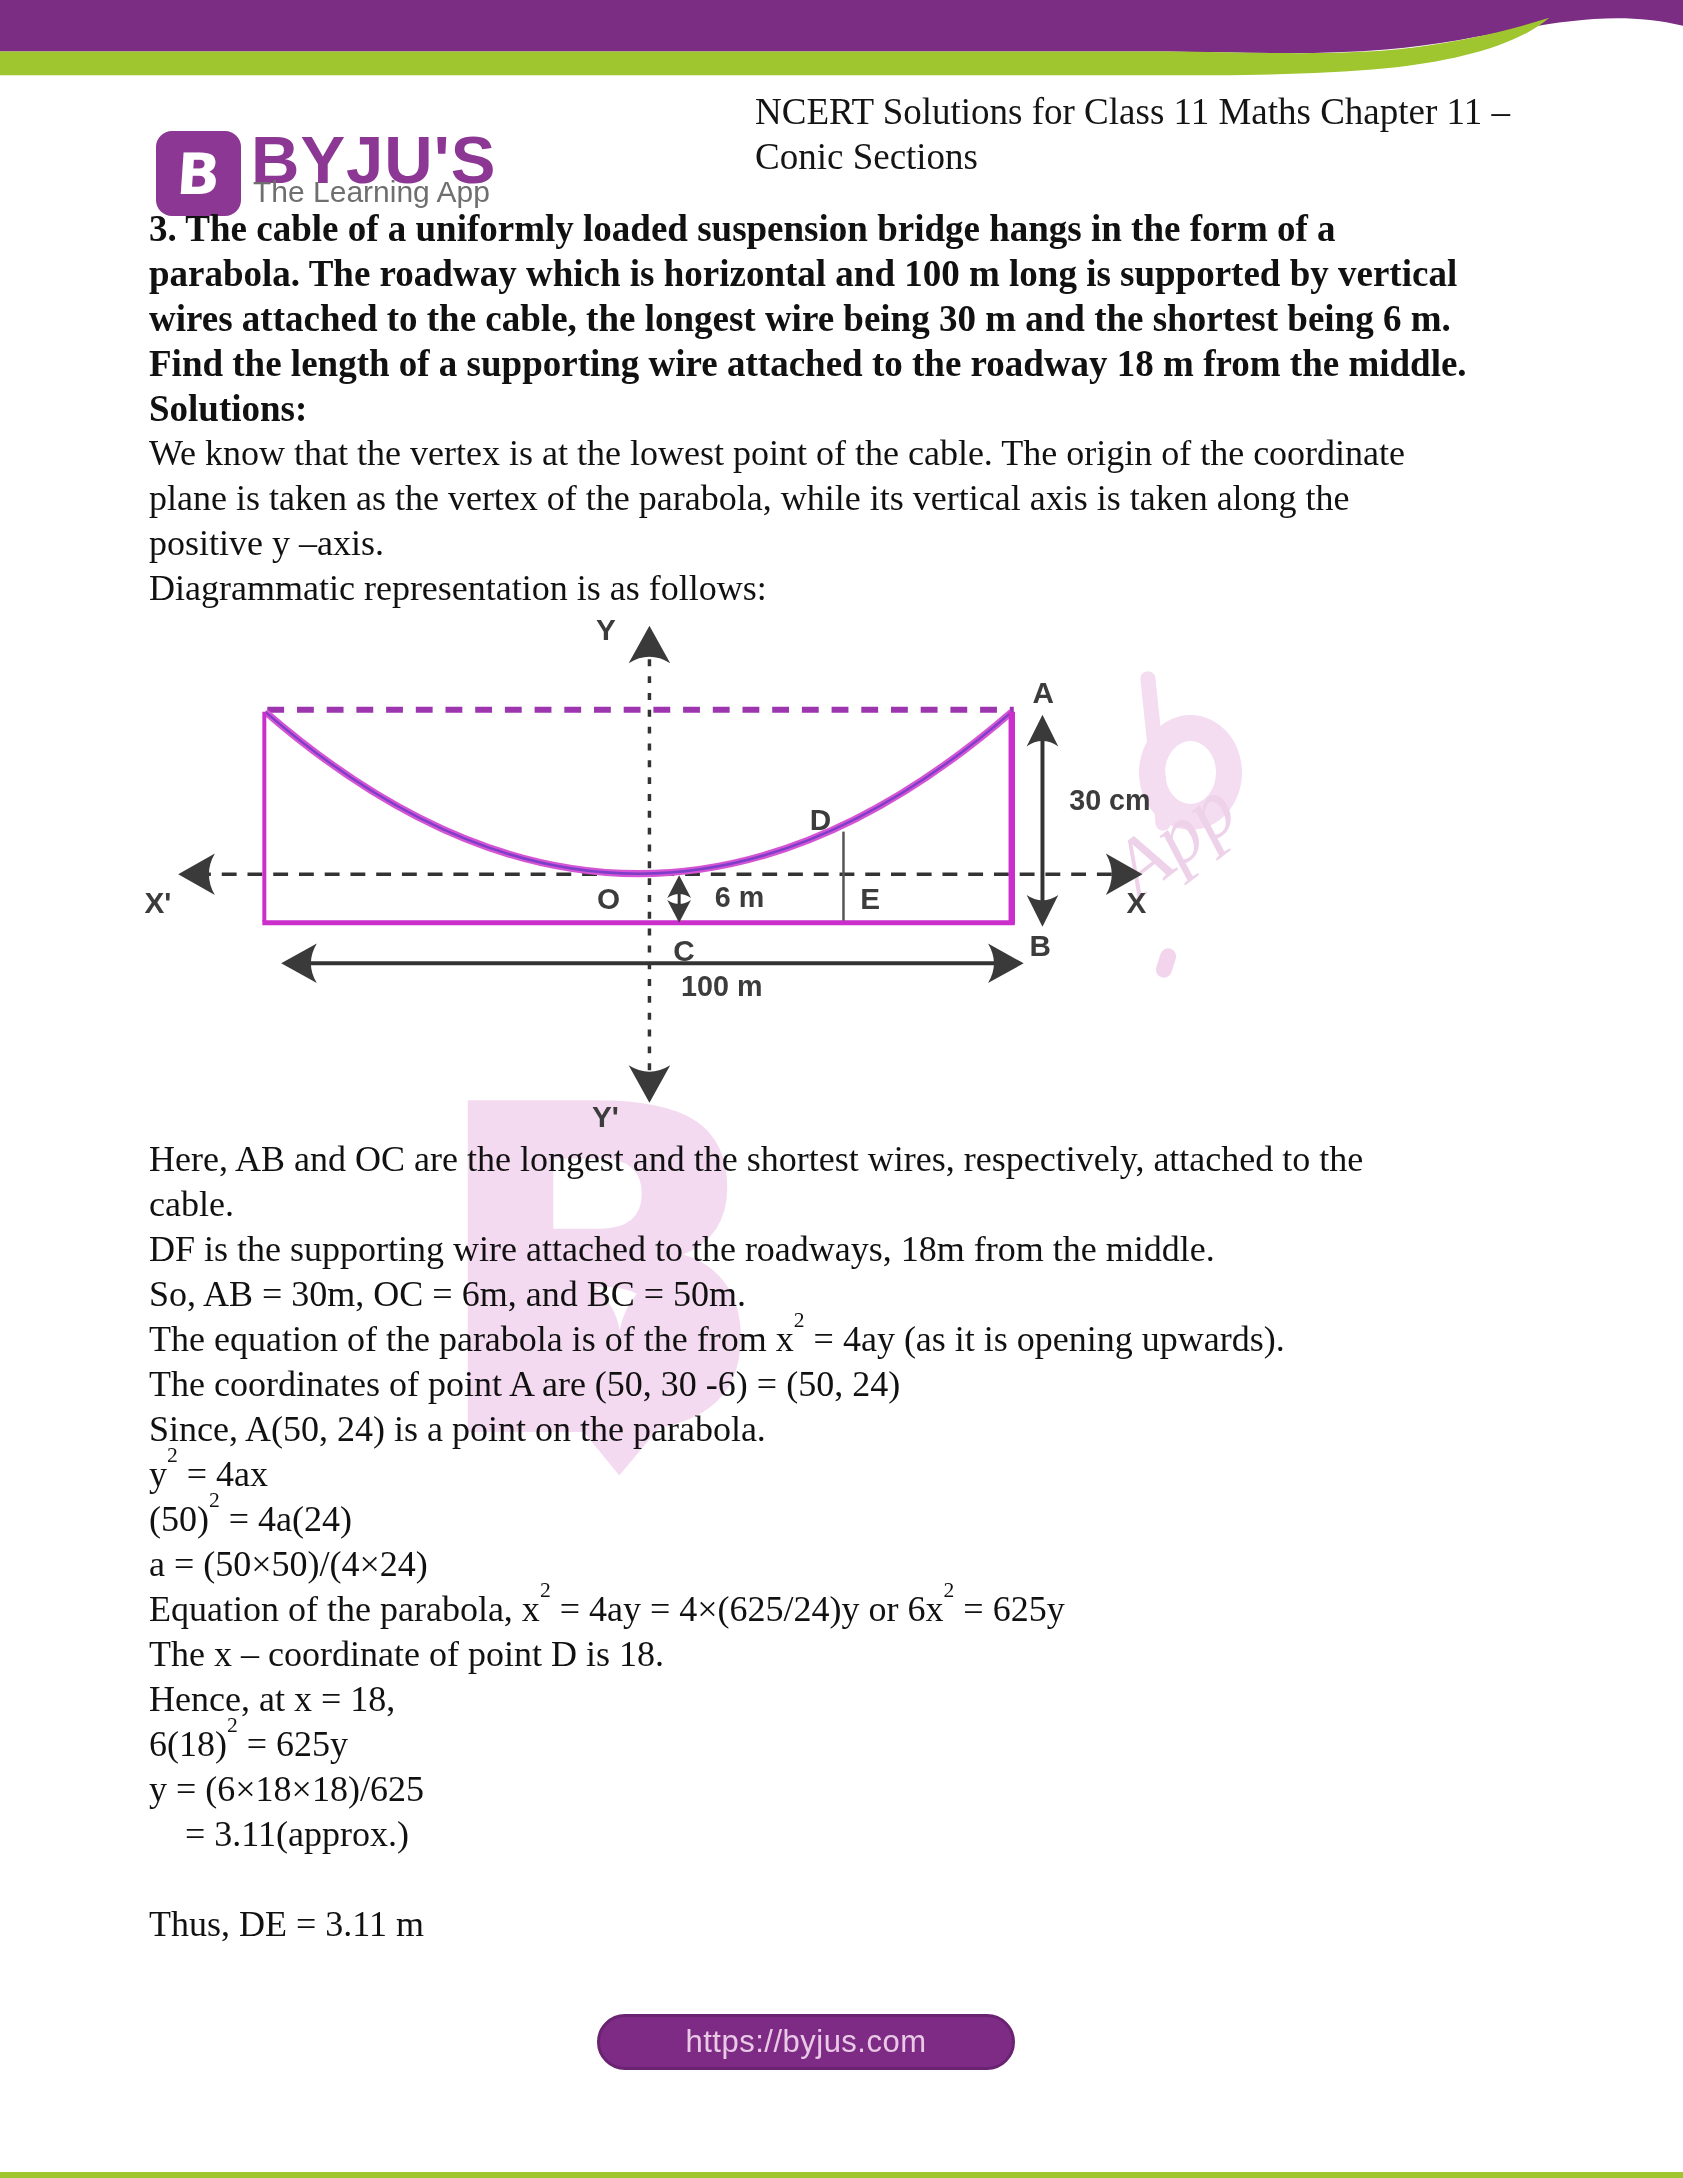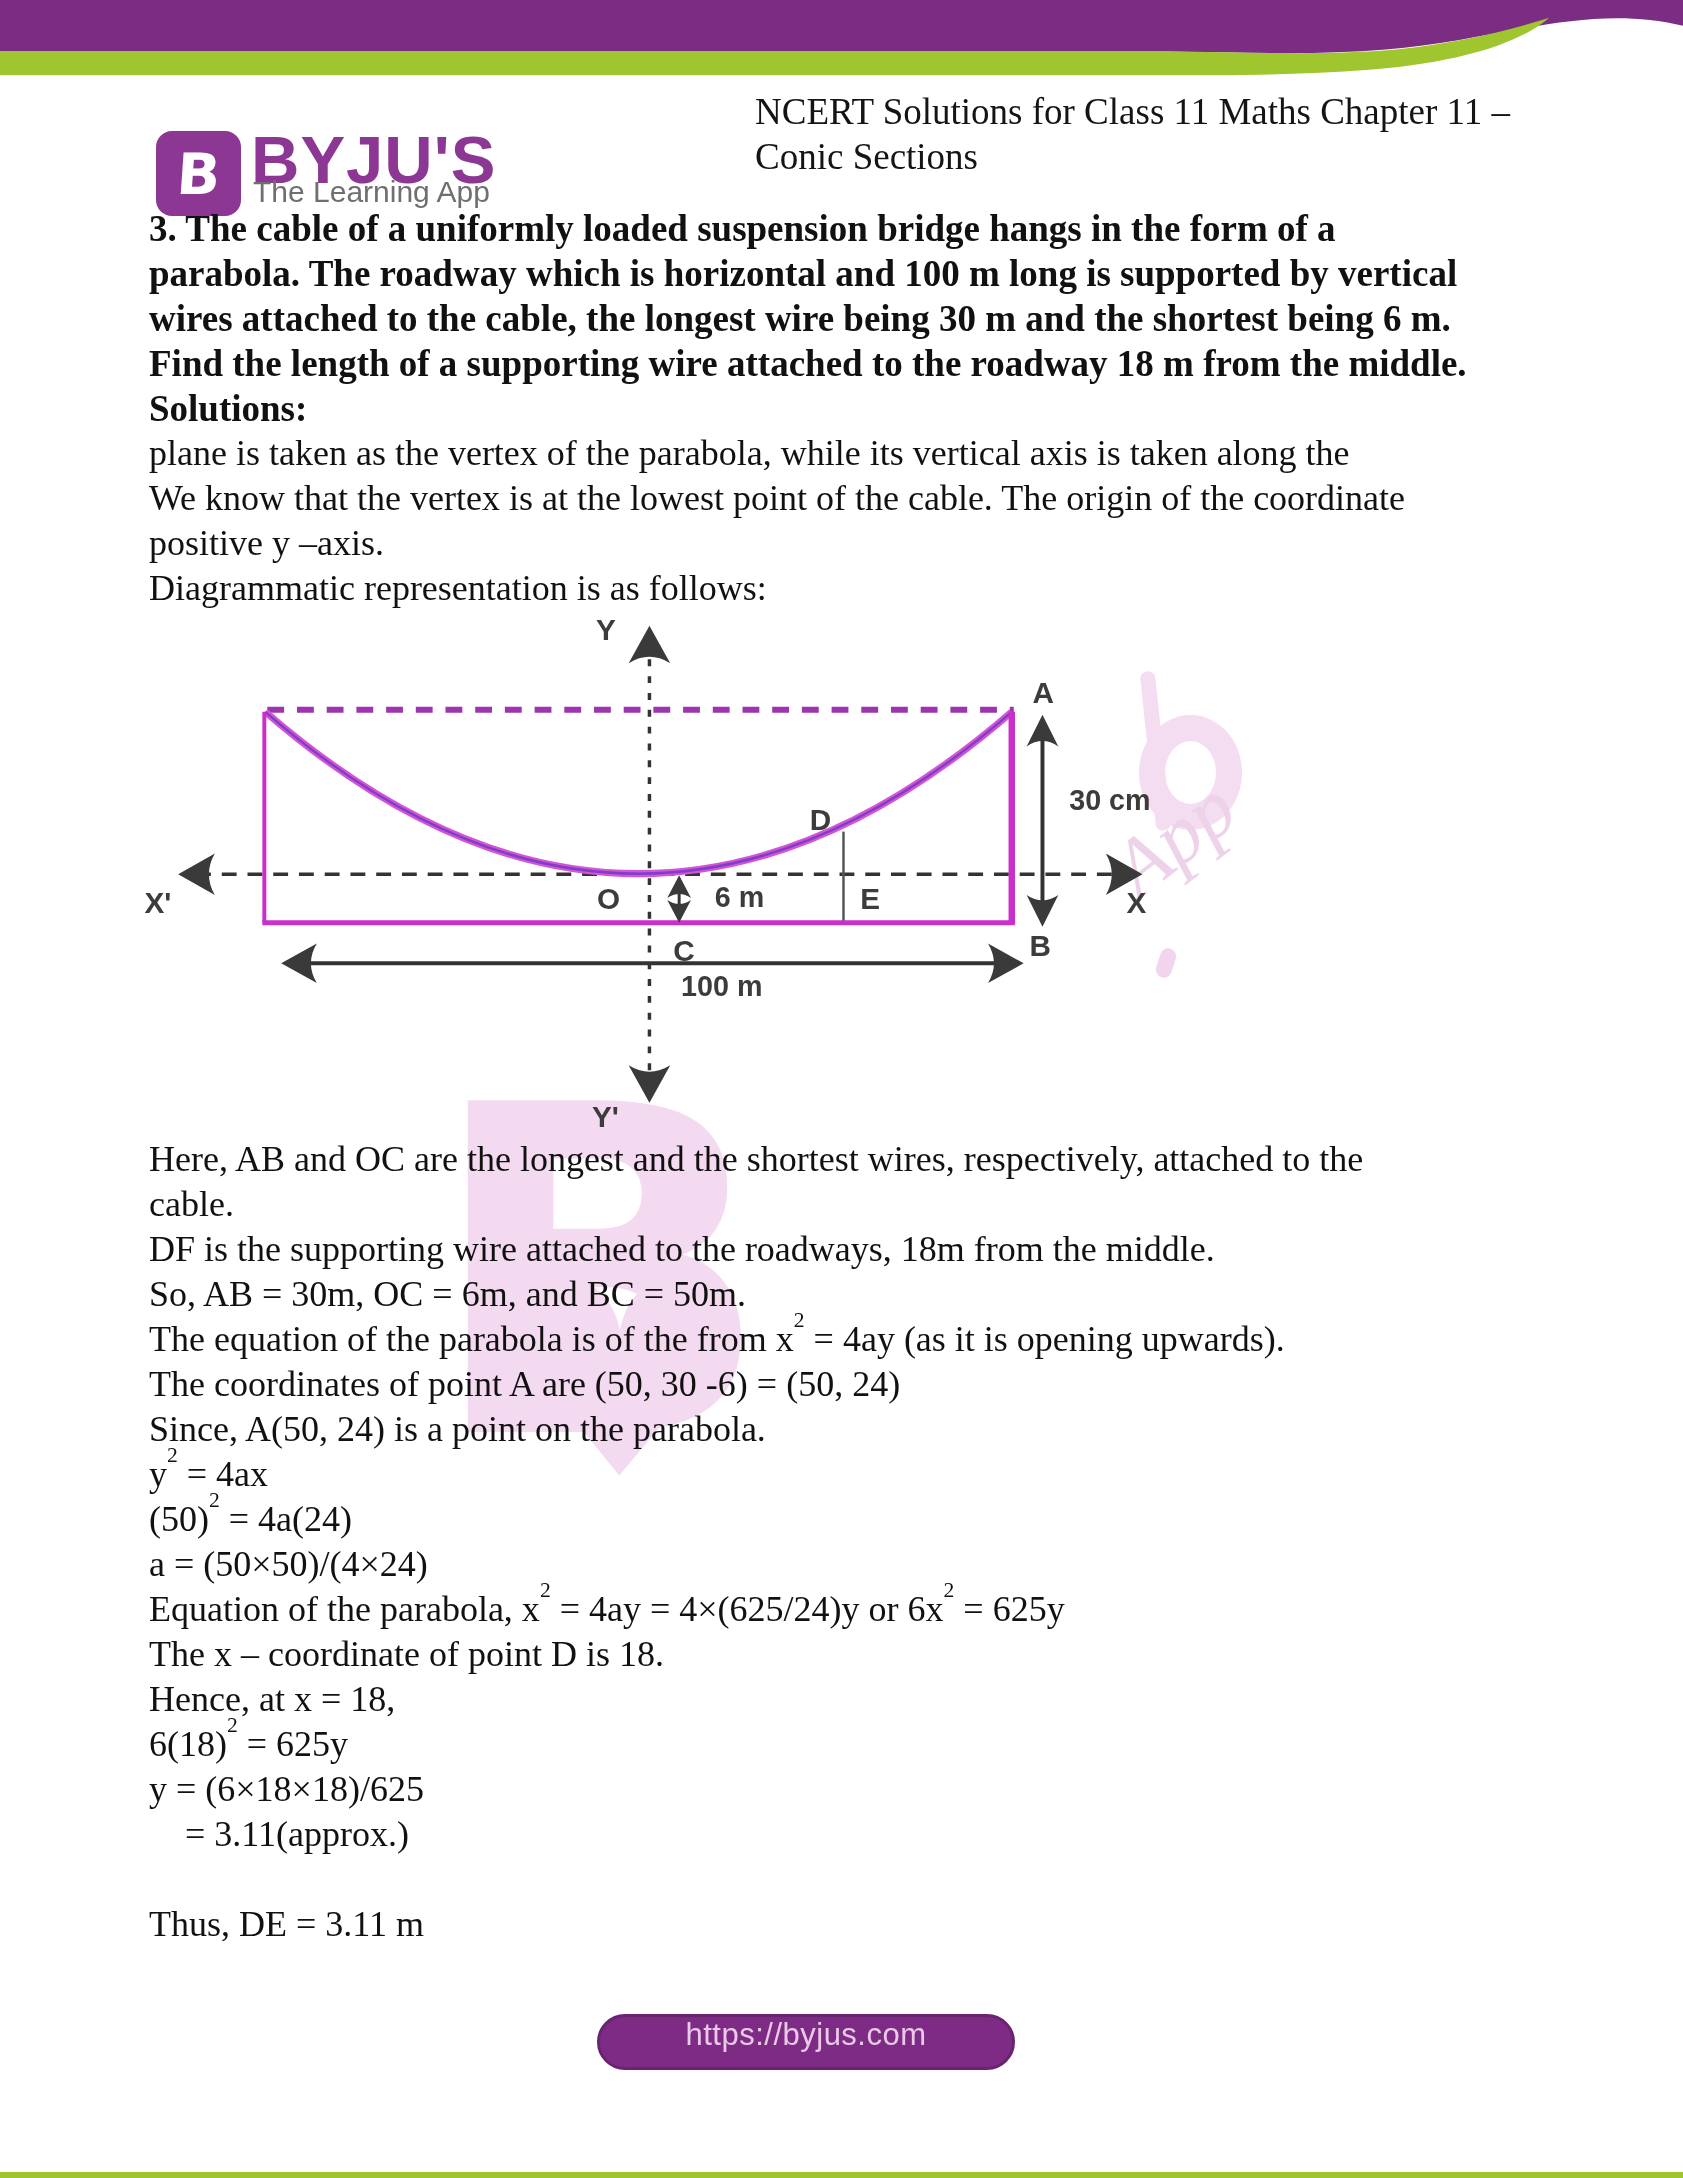--- a/index.html
+++ b/index.html
@@ -48,21 +48,21 @@
   .cable-core{stroke:#7d3fc8;stroke-width:2.4;fill:none;}
   .magenta{stroke:#cb2fcb;fill:none;}
   .w4{stroke-width:4;} .w5{stroke-width:5;} .w6{stroke-width:6.5;}
   .thin-dark{stroke:#555;stroke-width:2.5;}
   .arrow{fill:#3a3a3a;}
   .dlabel{font-family:"Liberation Sans",sans-serif;font-weight:600;font-size:30px;fill:#3c3c3c;}
   .dmeas{font-family:"Liberation Sans",sans-serif;font-weight:600;font-size:29px;fill:#3c3c3c;}
   
   .footer-btn{position:absolute;left:597px;top:2014px;width:418px;height:56px;z-index:3;
               background:#7d2b85;border:3px solid #6a2371;border-radius:30px;box-sizing:border-box;
-              display:flex;justify-content:center;cursor:pointer;}
+              display:flex;align-items:center;justify-content:center;cursor:pointer;}
   .footer-btn span{color:#e9c9e6;font-family:"Liberation Sans",sans-serif;font-size:31px;
                    letter-spacing:0.5px;}
   .bottom-green{position:absolute;left:0;top:2172px;width:1683px;height:6px;background:#9fc52f;z-index:1;}
 </style>
 </head>
 <body>
 
 <div class="page">
 
   <div class="wm wm-bigb">B</div>
@@ -91,22 +91,22 @@
     <div class="line">NCERT Solutions for Class 11 Maths Chapter 11 –</div>
     <div class="line">Conic Sections</div>
   </div>
 
   <div class="textblock" style="left:149px;top:206px;" id="question-block">
       <div class="line bold">3. The cable of a uniformly loaded suspension bridge hangs in the form of a</div>
       <div class="line bold">parabola. The roadway which is horizontal and 100 m long is supported by vertical</div>
       <div class="line bold">wires attached to the cable, the longest wire being 30 m and the shortest being 6 m.</div>
       <div class="line bold">Find the length of a supporting wire attached to the roadway 18 m from the middle.</div>
       <div class="line bold">Solutions:</div>
+      <div class="line">We know that the vertex is at the lowest point of the cable. The origin of the coordinate</div>
       <div class="line">plane is taken as the vertex of the parabola, while its vertical axis is taken along the</div>
-      <div class="line">We know that the vertex is at the lowest point of the cable. The origin of the coordinate</div>
       <div class="line">positive y –axis.</div>
       <div class="line">Diagrammatic representation is as follows:</div>
     </div>
 
   <svg class="diagram" width="1683" height="2178" viewBox="0 0 1700 2200">
 
     <line class="axis dotted-y" x1="656" y1="666" x2="656" y2="1082"></line>
     <path class="arrow" d="M656,632 L677,670 Q656,657 635,670 Z"></path>
     <path class="arrow" d="M656,1114 L677,1076 Q656,1089 635,1076 Z"></path>
 

